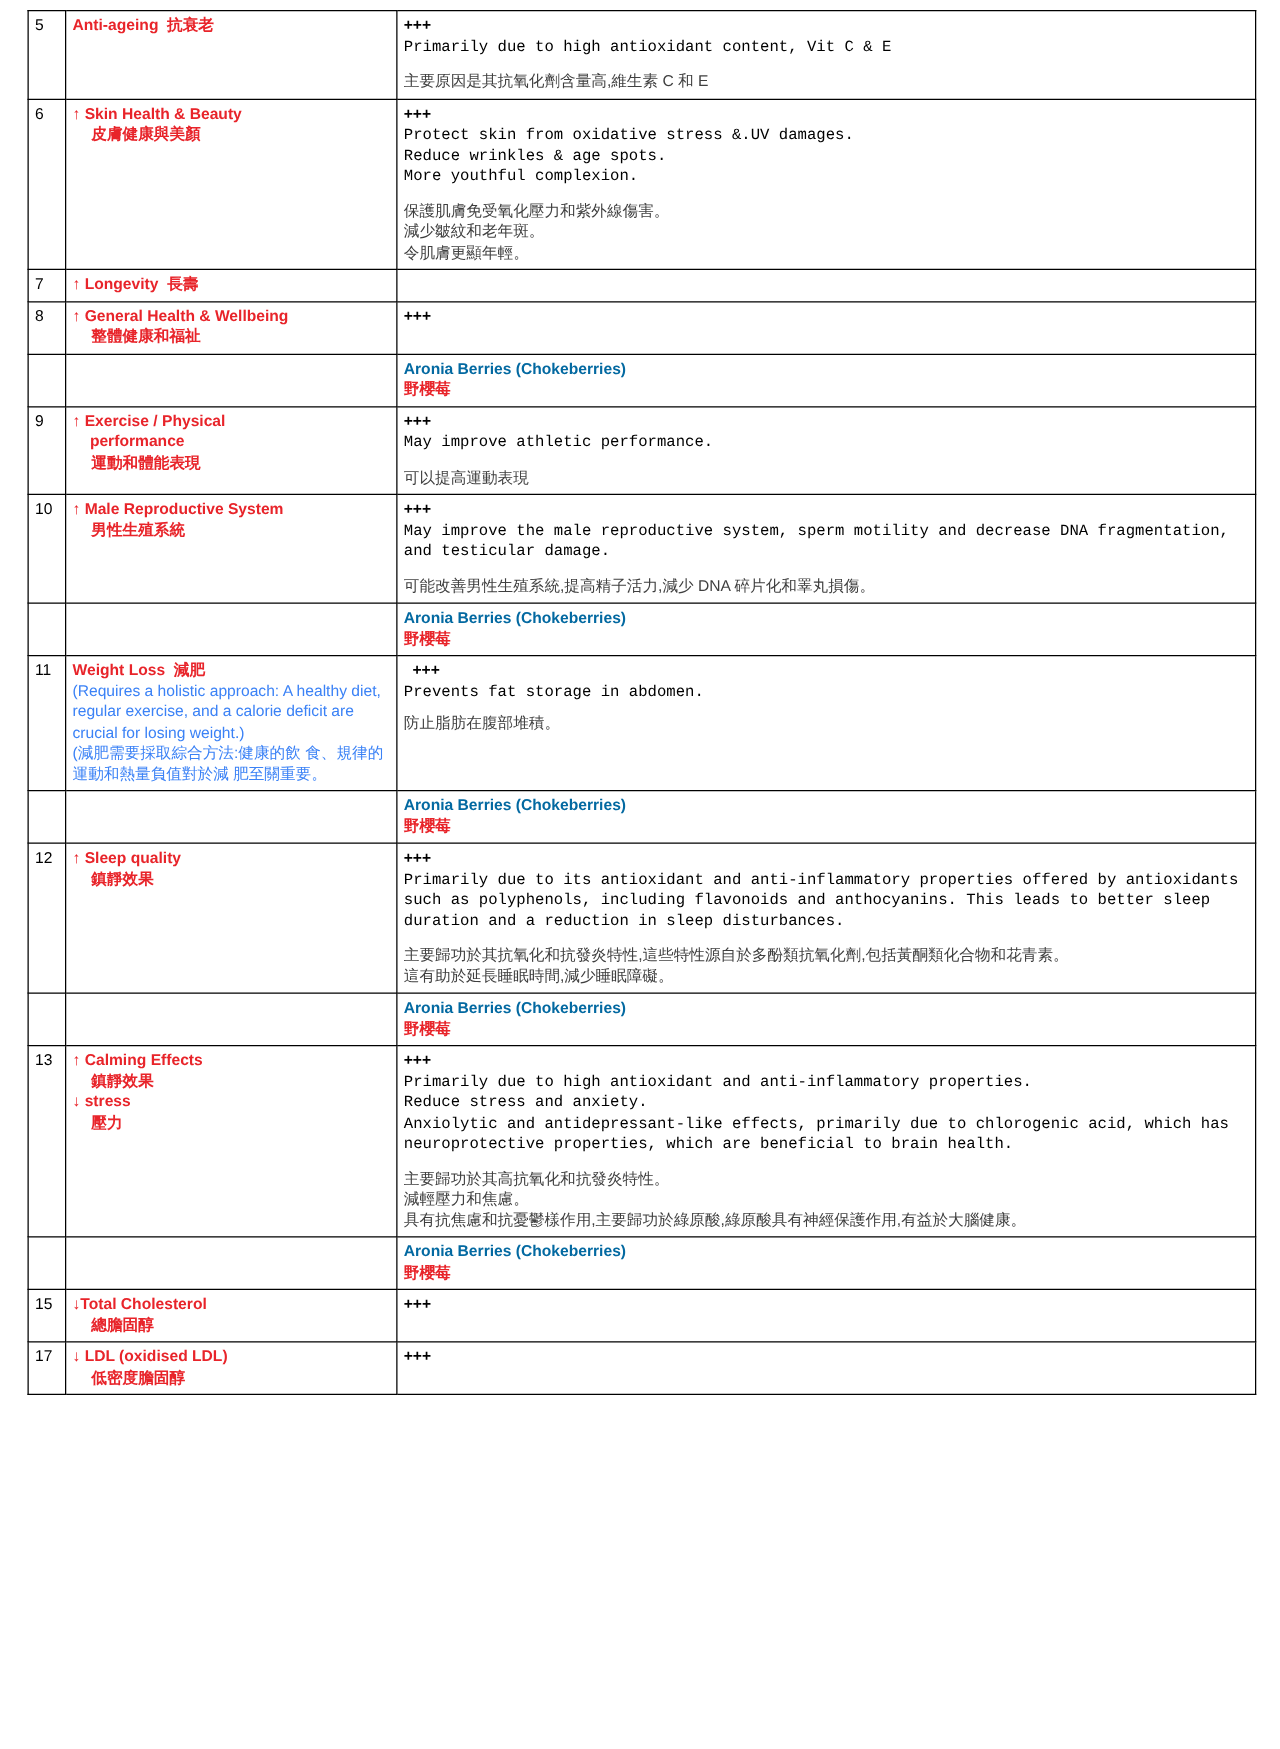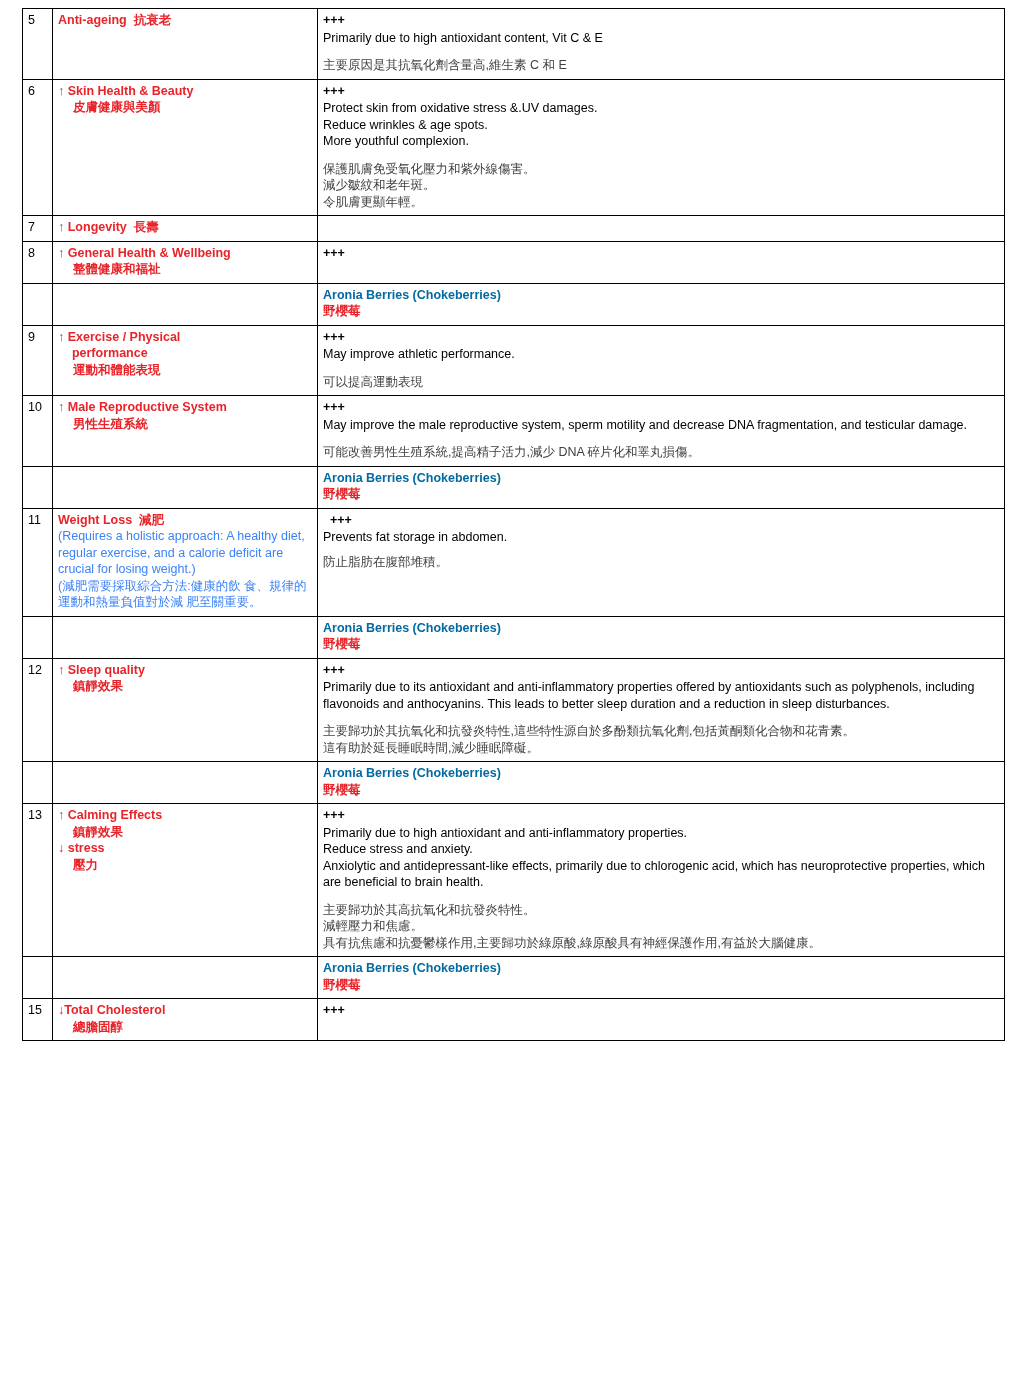--- a/index.html
+++ b/index.html
@@ -68,20 +68,21 @@
     font-size: 12.5px;
     display: block;
     margin-bottom: 1px;
   }
   .plus.indent { padding-left: 7px; }
   .en-body {
     color: #000000;
     font-weight: normal;
     display: block;
     white-space: pre-line;
+    font-family: Liberation Mono, monospace;
   }
   .zh-body {
     color: #3f3f3f;
     font-weight: normal;
     display: block;
     margin-top: 11px;
     white-space: pre-line;
   }
   .zh-body.tight { margin-top: 8px; }
   .berry {
@@ -300,16 +301,26 @@
         <td class="item">
           <span class="en-title">↓Total Cholesterol</span>
           <span class="zh-title">總膽固醇</span>
         </td>
         <td class="desc">
           <span class="plus">+++</span>
         </td>
       </tr>
 
 
+      <tr>
+        <td class="num">17</td>
+        <td class="item">
+          <span class="en-title">↓ LDL (oxidised LDL)</span>
+          <span class="zh-title">低密度膽固醇</span>
+        </td>
+        <td class="desc">
+          <span class="plus">+++</span>
+        </td>
+      </tr>
 
     </tbody>
   </table>
 </div>
 
 </body></html>

